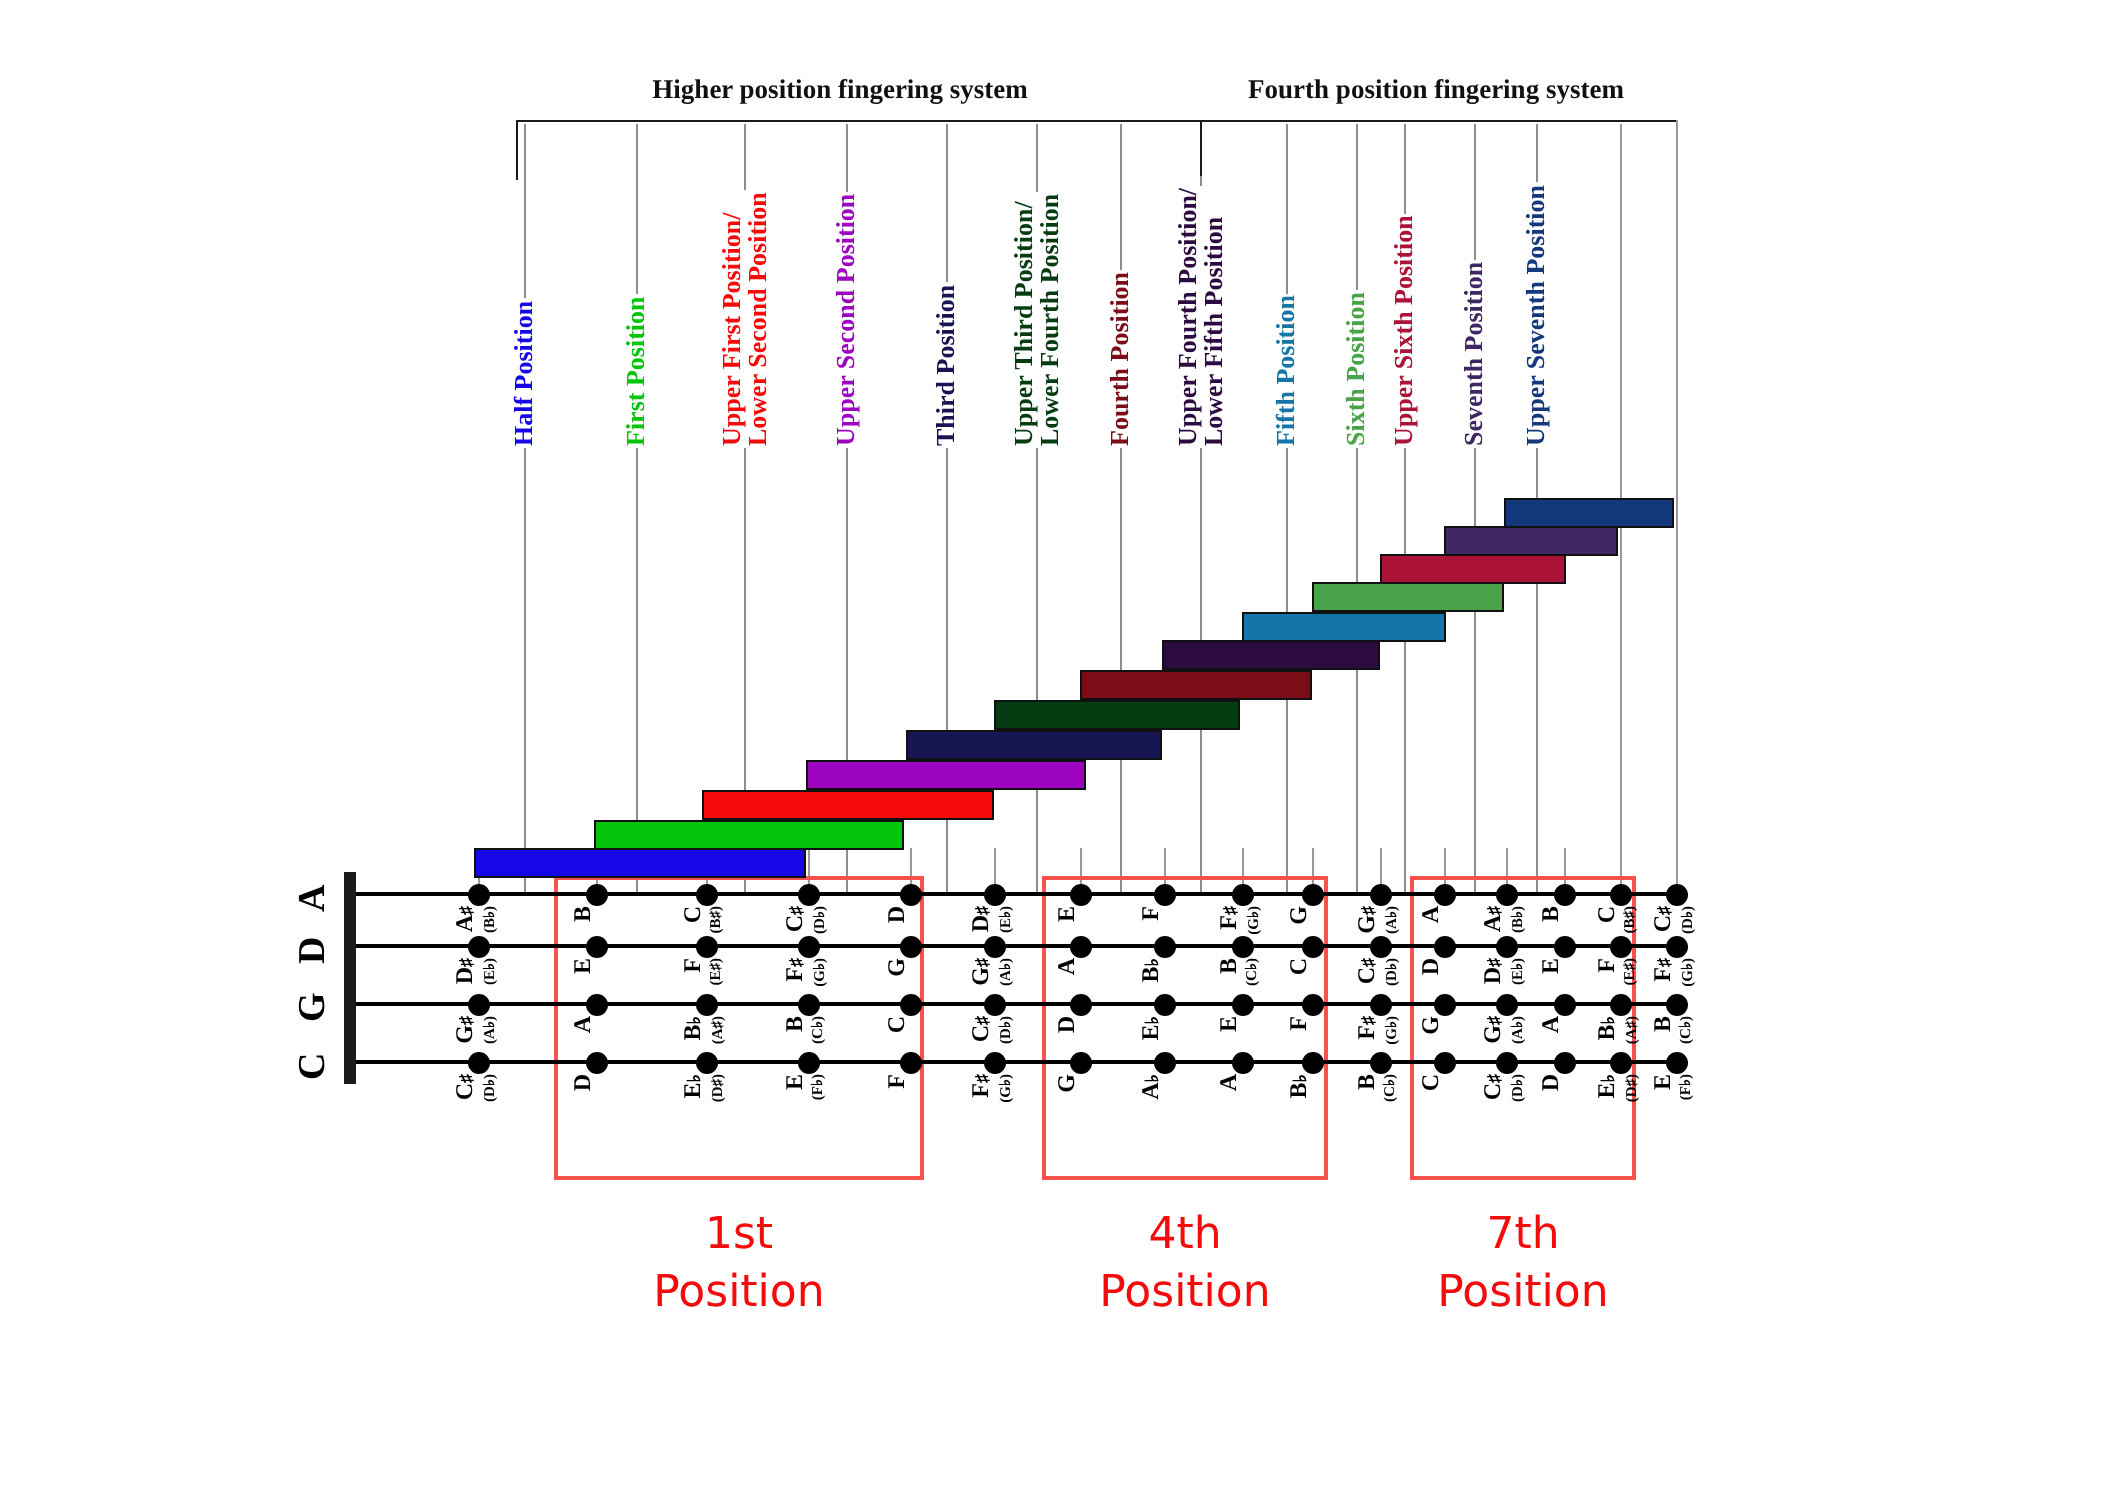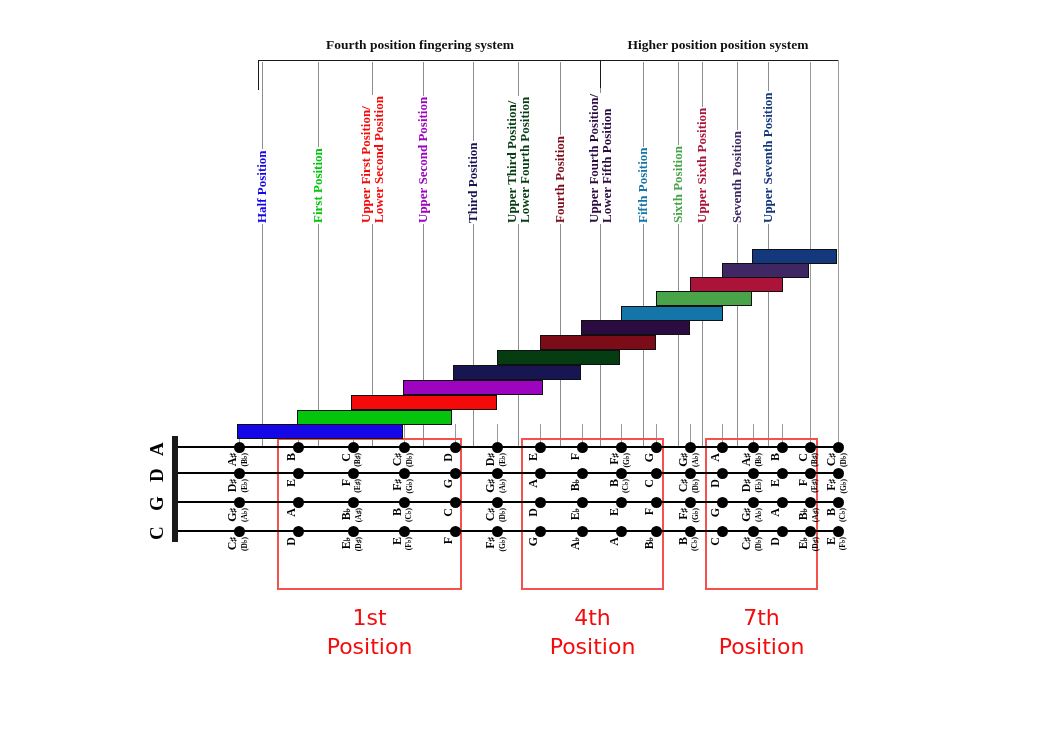--- a/index.html
+++ b/index.html
@@ -23,22 +23,22 @@
   .note .main{font-weight:bold;font-size:12px;}
   .note .acc{font-size:9px;}
   .note .par{font-weight:bold;font-size:7.5px;}
   .boxlabel{position:absolute;transform:translateX(-50%);text-align:center;
             font-family:"DejaVu Sans",sans-serif;font-size:22px;line-height:29px;white-space:nowrap;}
 </style>
 </head>
 <body>
 
 <div id="page">
-  <div class="sysline" id="sys-lower" style="left:420px;top:37px">Fourth position fingering system</div>
-  <div class="sysline" id="sys-higher" style="left:718px;top:37px">Higher position position system</div>
+  <div class="sysline" id="sys-lower" style="left:420px;top:37px">Higher position fingering system</div>
+  <div class="sysline" id="sys-higher" style="left:718px;top:37px">Fourth position fingering system</div>
 
 <div class="vline" style="left: 262px; top: 62px; height: 385px; z-index: 1; background: rgb(141, 141, 141);"></div>
     <div class="vline" style="left: 318px; top: 62px; height: 385px; z-index: 1; background: rgb(141, 141, 141);"></div>
     <div class="vline" style="left: 372px; top: 62px; height: 385px; z-index: 1; background: rgb(141, 141, 141);"></div>
     <div class="vline" style="left: 423px; top: 62px; height: 385px; z-index: 1; background: rgb(141, 141, 141);"></div>
     <div class="vline" style="left: 473px; top: 62px; height: 385px; z-index: 1; background: rgb(141, 141, 141);"></div>
     <div class="vline" style="left: 518px; top: 62px; height: 385px; z-index: 1; background: rgb(141, 141, 141);"></div>
     <div class="vline" style="left: 560px; top: 62px; height: 385px; z-index: 1; background: rgb(141, 141, 141);"></div>
     <div class="vline" style="left: 600px; top: 62px; height: 385px; z-index: 1; background: rgb(141, 141, 141);"></div>
     <div class="vline" style="left: 643px; top: 62px; height: 385px; z-index: 1; background: rgb(141, 141, 141);"></div>

